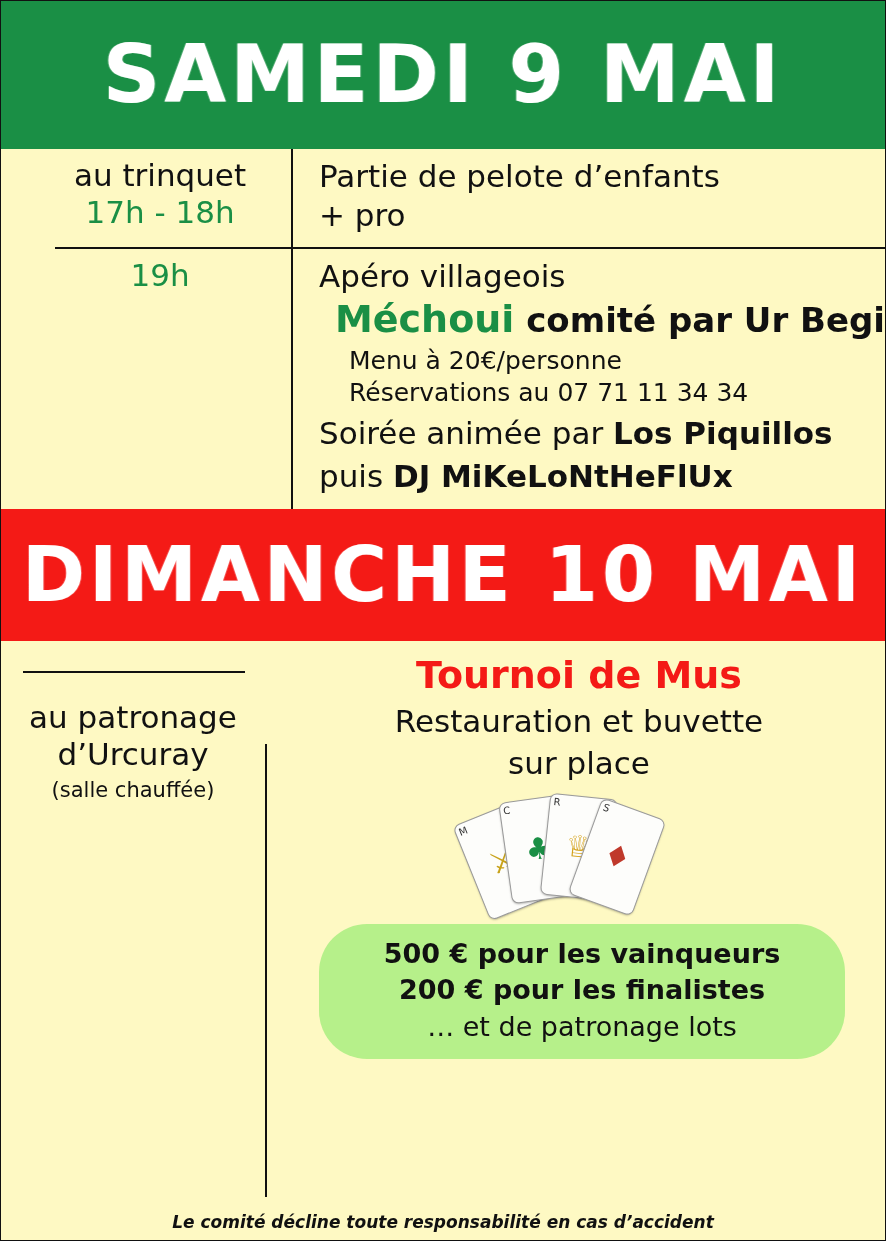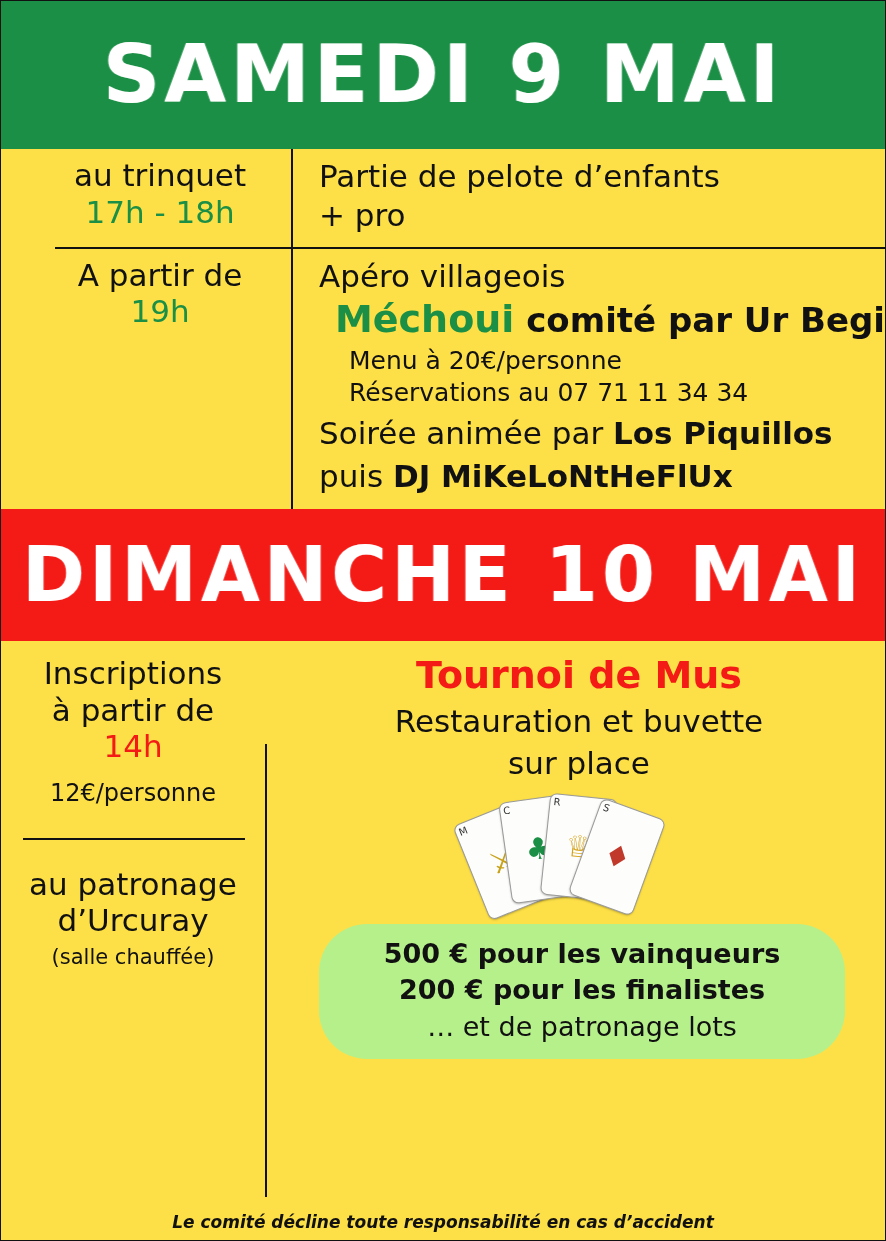--- a/index.html
+++ b/index.html
@@ -13,21 +13,21 @@
     font-family: "DejaVu Sans", "Liberation Sans", sans-serif;
     color: #1a1a1a;
     overflow: hidden;
   }
   .poster {
     position: relative;
     width: 886px;
     height: 1241px;
     box-sizing: border-box;
     border: 1px solid #111;
-    background: #fde047;
+    background: #fef9c3;
   }
 
   
   .banner {
     width: 100%;
     box-sizing: border-box;
     text-align: center;
     display: flex;
     align-items: center;
     justify-content: center;
@@ -258,21 +258,20 @@
       <div class="col-right">
         <div class="rt-line">Partie de pelote d’enfants</div>
         <div class="rt-line">+ pro</div>
       </div>
     </div>
 
     <div class="hr-line"></div>
 
     <div class="row">
       <div class="col-left">
-        <div class="lt-main">A partir de</div>
         <div class="lt-green">19h</div>
       </div>
       <div class="col-right">
         <div class="rt-line">Apéro villageois</div>
         <div class="rt-mech">
           <span class="green-big">Méchoui</span>
           <span>comité par Ur Begi</span>
         </div>
         <div class="rt-menu">Menu à 20€/personne</div>
         <div class="rt-menu">Réservations au 07 71 11 34 34</div>
@@ -285,26 +284,20 @@
       </div>
     </div>
   </div>
 
   <div class="banner banner-red">
     <div class="banner-text">DIMANCHE 10 MAI</div>
   </div>
 
   <div class="row" style="min-height:455px;">
     <div class="col-left" style="border-right:none; padding:0;">
-      <div style="padding:14px 12px 0 12px;">
-        <div class="lt-main">Inscriptions</div>
-        <div class="lt-main">à partir de</div>
-        <div class="lt-red">14h</div>
-        <div class="lt-small" style="padding-top:14px;">12€/personne</div>
-      </div>
       <div class="hr-left" style="margin-top:30px;"></div>
       <div style="padding:26px 12px 0 12px;">
         <div class="lt-main">au patronage</div>
         <div class="lt-main">d’Urcuray</div>
         <div class="lt-xsmall" style="padding-top:6px;">(salle chauffée)</div>
       </div>
     </div>
 
     <div class="col-right" style="padding:10px 16px 0 24px;">
       <div class="sun-title">Tournoi de Mus</div>

